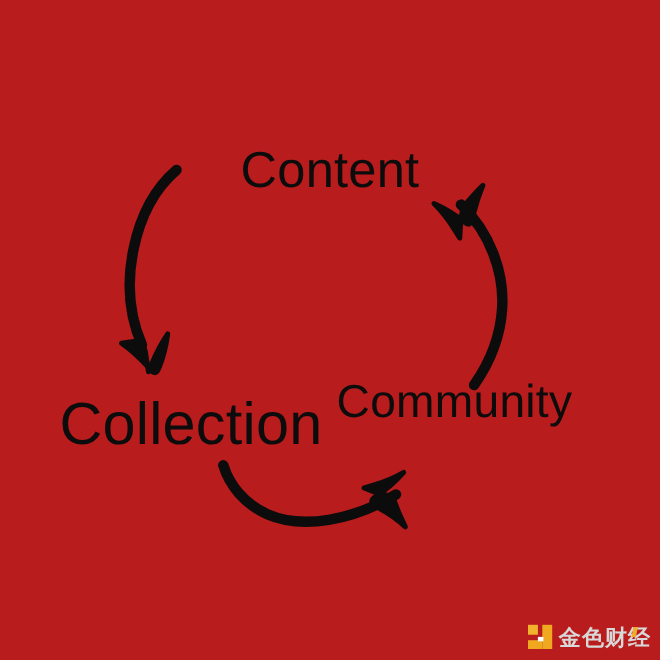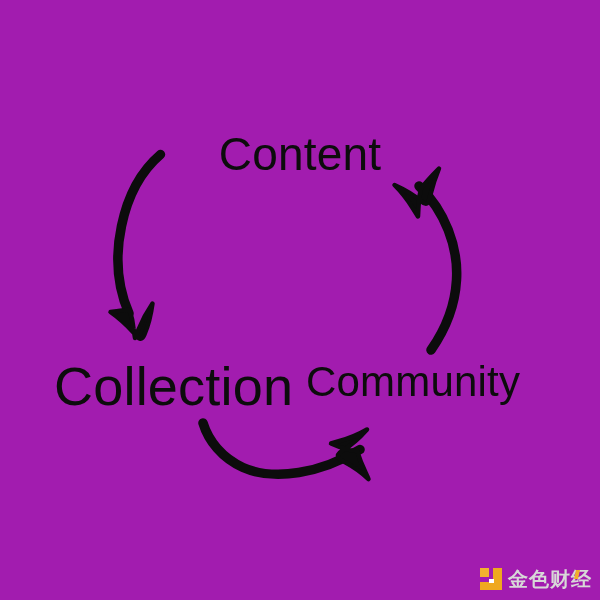--- a/index.html
+++ b/index.html
@@ -10,21 +10,21 @@
     width: 600px;
     height: 600px;
     background: #ffffff;
     font-family: "Liberation Sans", sans-serif;
     overflow: hidden;
   }
   #canvas {
     position: relative;
     width: 600px;
     height: 600px;
-    background: #a21caf;
+    background: #b91c1c;
   }
   #cycle-svg {
     position: absolute;
     left: 0;
     top: 0;
     width: 600px;
     height: 600px;
   }
   .node-label {
     position: absolute;
@@ -42,21 +42,21 @@
     text-align: center;
     font-size: 46px;
   }
   #label-collection {
     left: 54px;
     top: 359px;
     font-size: 54px;
   }
   #label-community {
     left: 306px;
-    top: 361px;
+    top: 344px;
     font-size: 42px;
   }
   
   #watermark {
     position: absolute;
     right: 8px;
     bottom: 6px;
     display: flex;
     align-items: center;
     gap: 3px;

